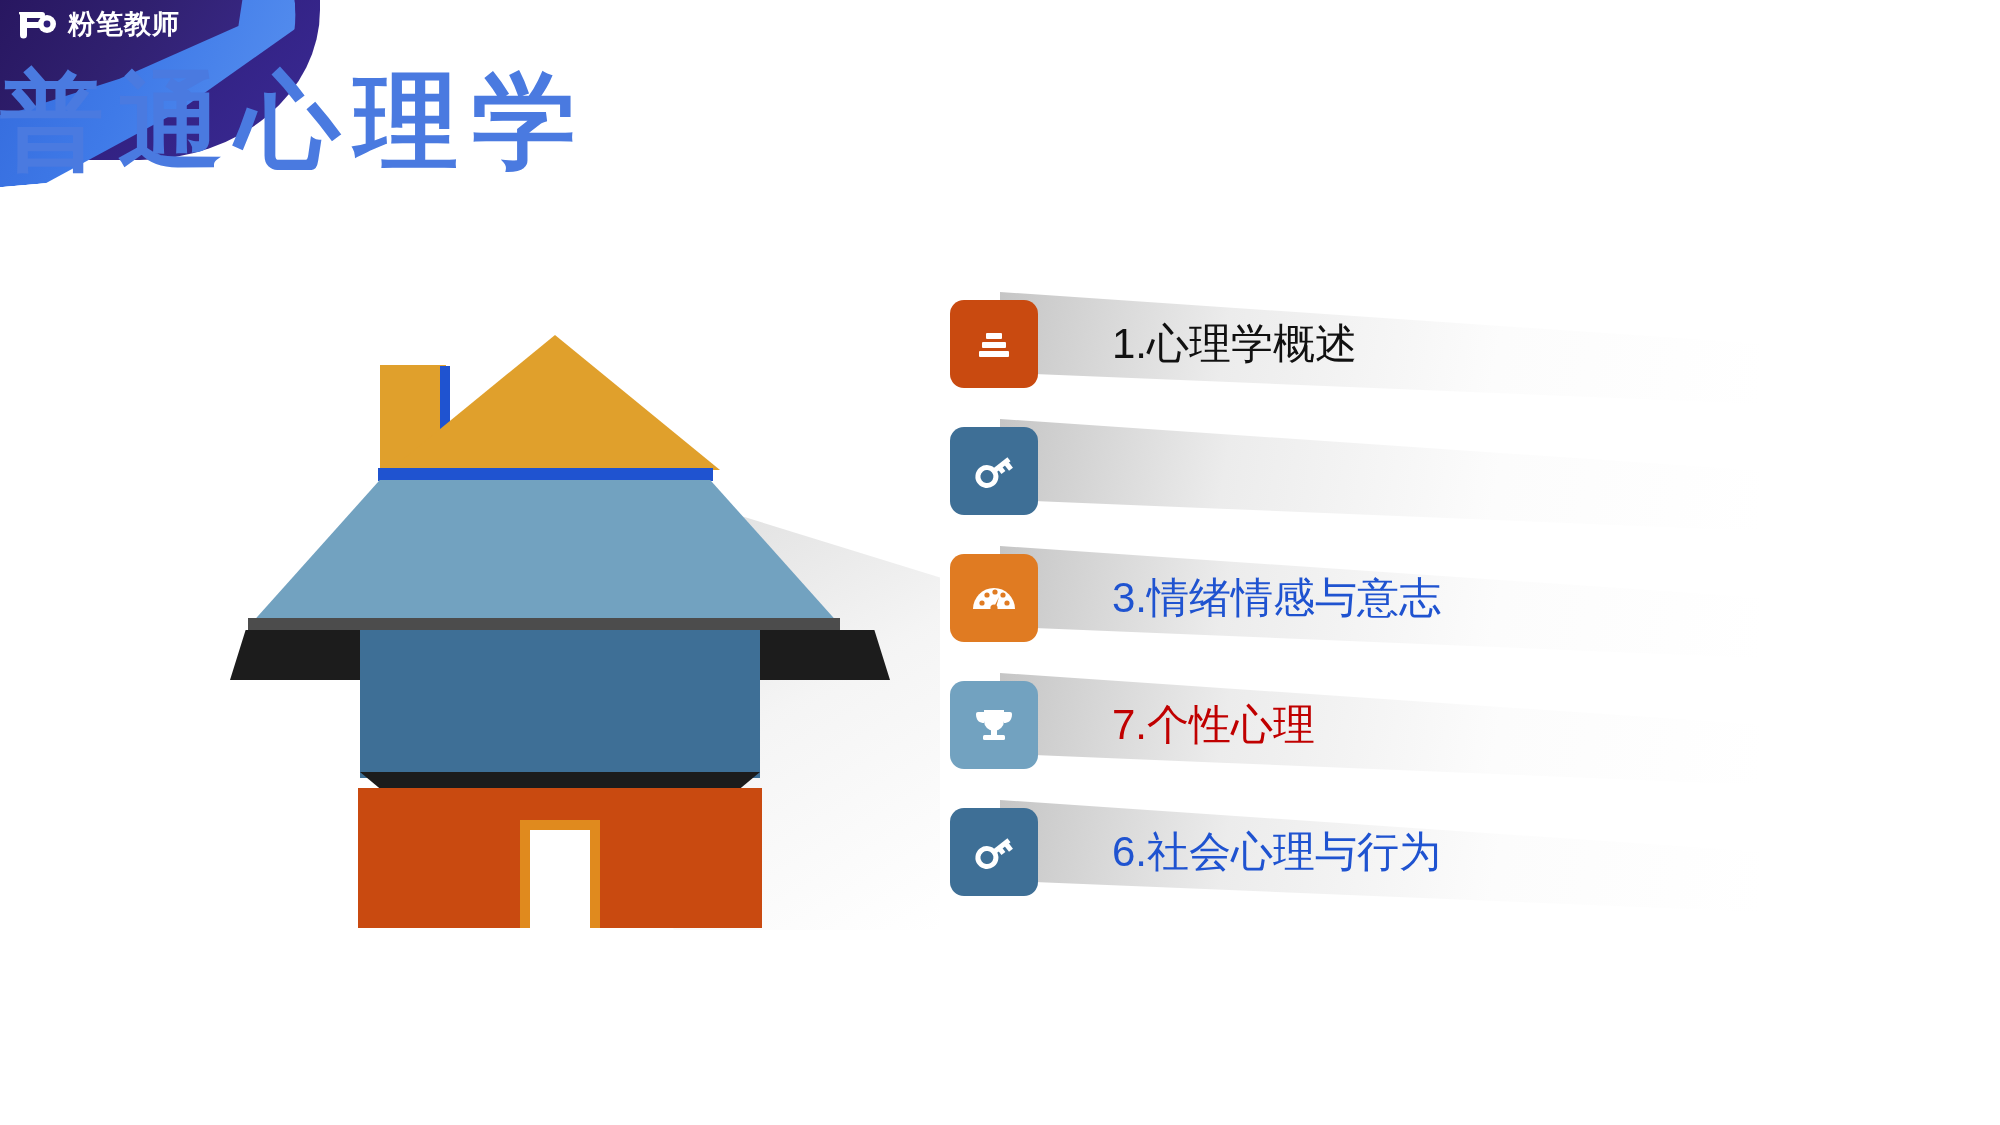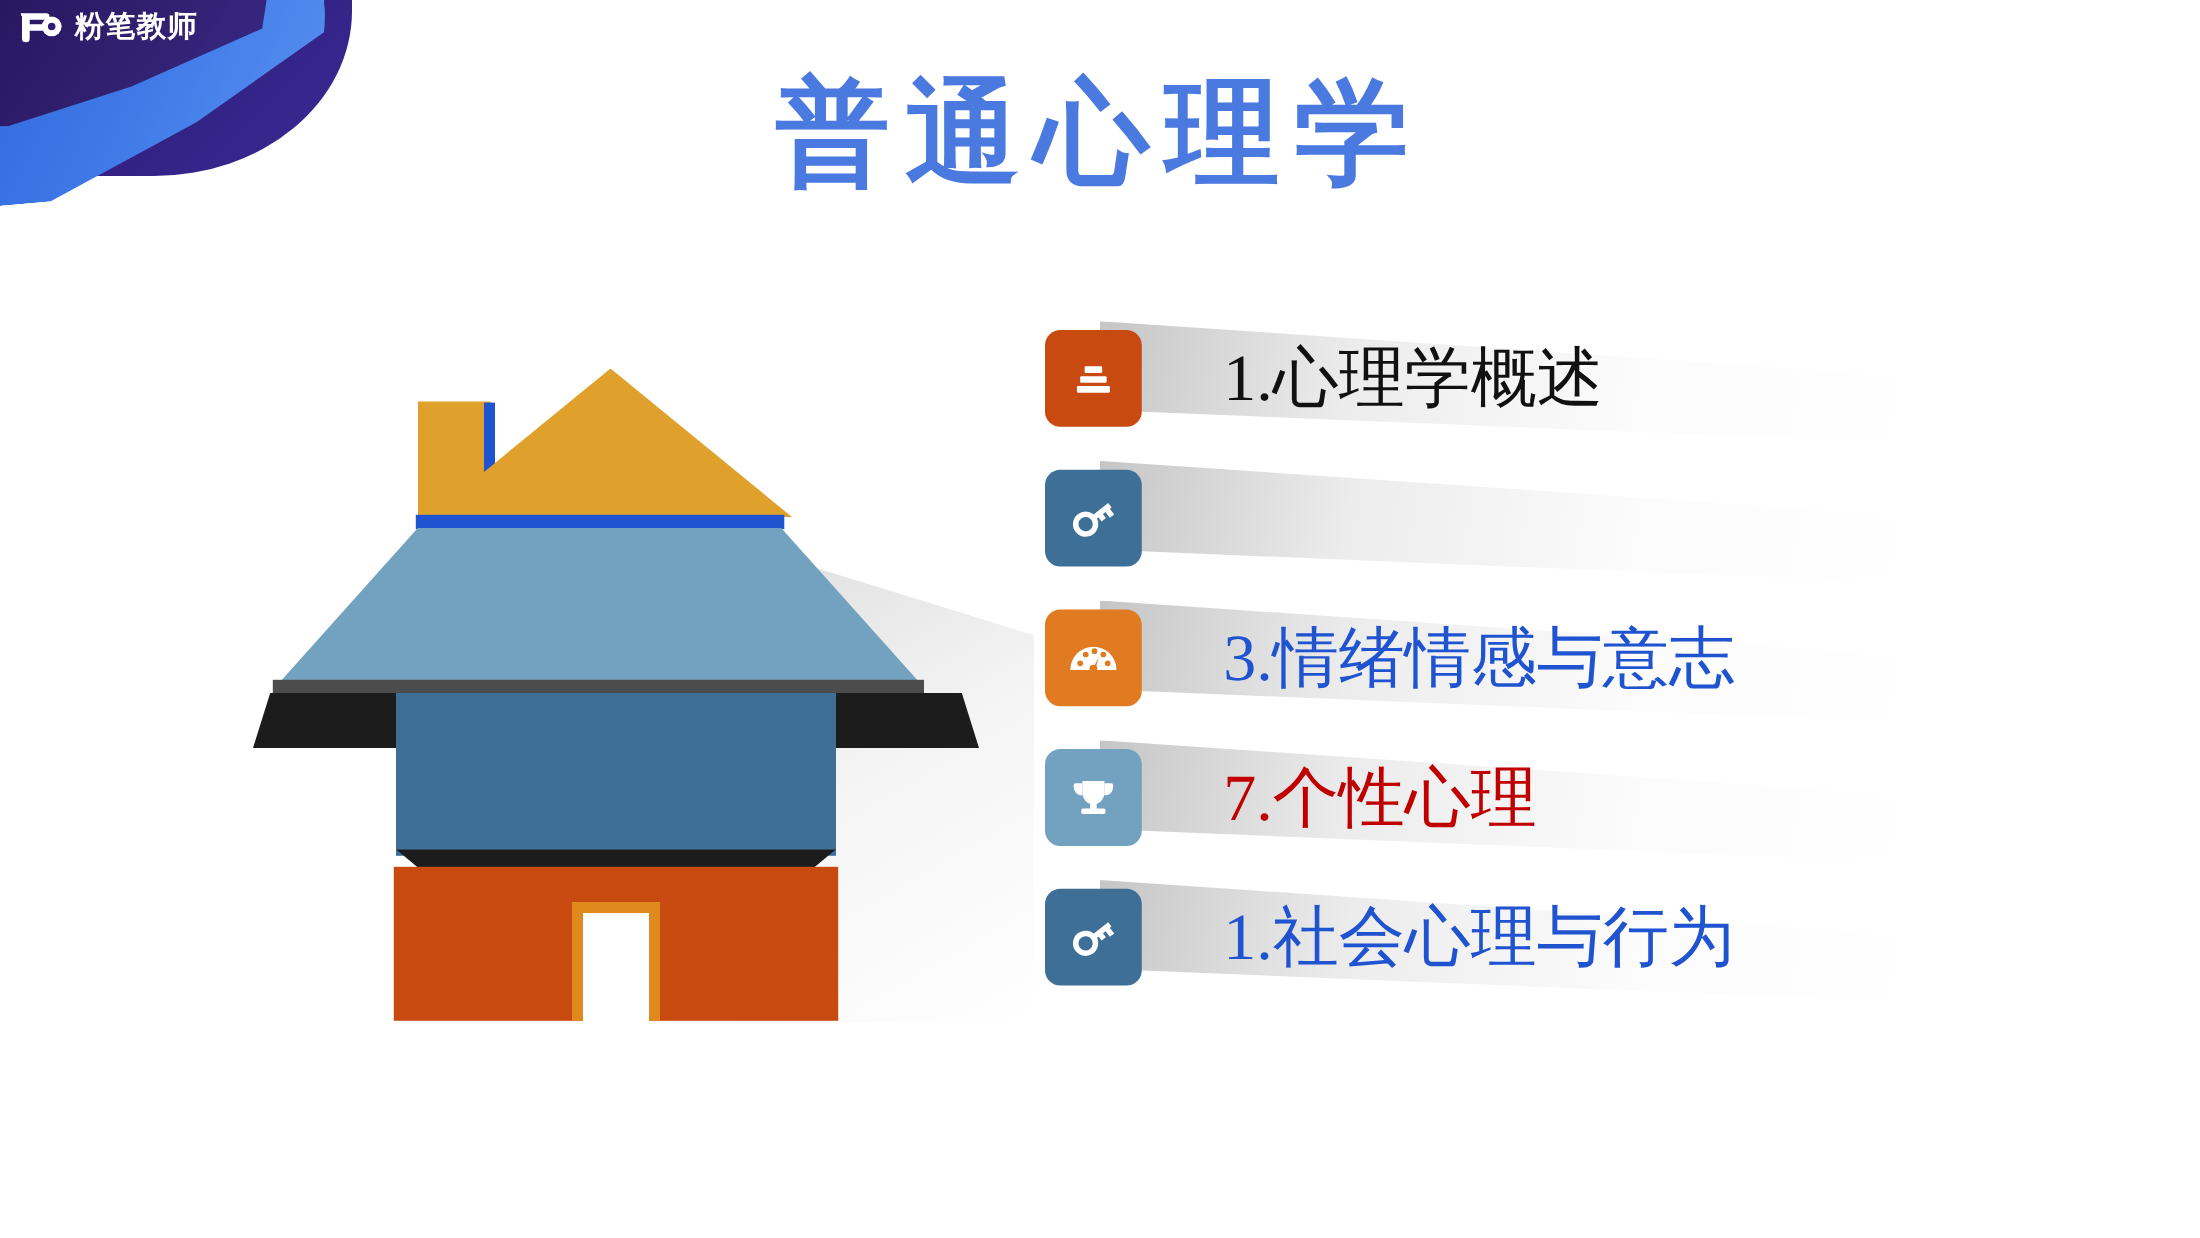--- a/index.html
+++ b/index.html
@@ -79,21 +79,21 @@
     line-height: 32px;
     white-space: nowrap;
   }
 
   
   .slide-title {
     position: absolute;
     left: 0;
     top: 62px;
     width: 2000px;
-    text-align: center;
+    text-align: left;
     color: #4a7ae0;
     font-size: 104px;
     font-weight: bold;
     letter-spacing: 14px;
     line-height: 118px;
     white-space: nowrap;
   }
 
   
   .house {
@@ -212,24 +212,24 @@
     border-radius: 14px;
     display: flex;
     align-items: center;
     justify-content: center;
   }
   .menu-icon svg { display: block; }
   .menu-label {
     position: absolute;
     left: 162px;
     top: 2px;
-    font-size: 60px;
+    font-size: 42px;
     line-height: 84px;
     white-space: nowrap;
-    font-family: Liberation Serif, serif;
+    font-family: Liberation Sans, sans-serif;
   }
 </style>
 </head>
 <body>
 
 <div id="slide">
 
   <div class="brand-badge">
     <div class="brand-shape-deep"></div>
     <div class="brand-shape-wave"></div>
@@ -329,17 +329,17 @@
       <div class="menu-icon" style="background:#3e6f96">
         <svg width="48" height="48" viewBox="0 0 48 48">
           <g transform="rotate(-38 24 24)">
             <circle cx="15" cy="24" r="9" fill="none" stroke="#ffffff" stroke-width="5"></circle>
             <rect x="22" y="21.5" width="21" height="5" fill="#ffffff"></rect>
             <rect x="36" y="26" width="5" height="7" fill="#ffffff"></rect>
             <rect x="28" y="26" width="5" height="5" fill="#ffffff"></rect>
           </g>
         </svg>
       </div>
-      <div class="menu-label" style="color:#1f53d0">1.社会心理与行为</div>
+      <div class="menu-label" style="color:#1f53d0">6.社会心理与行为</div>
     </div>
 
   </div>
 </div>
 
 </body></html>

